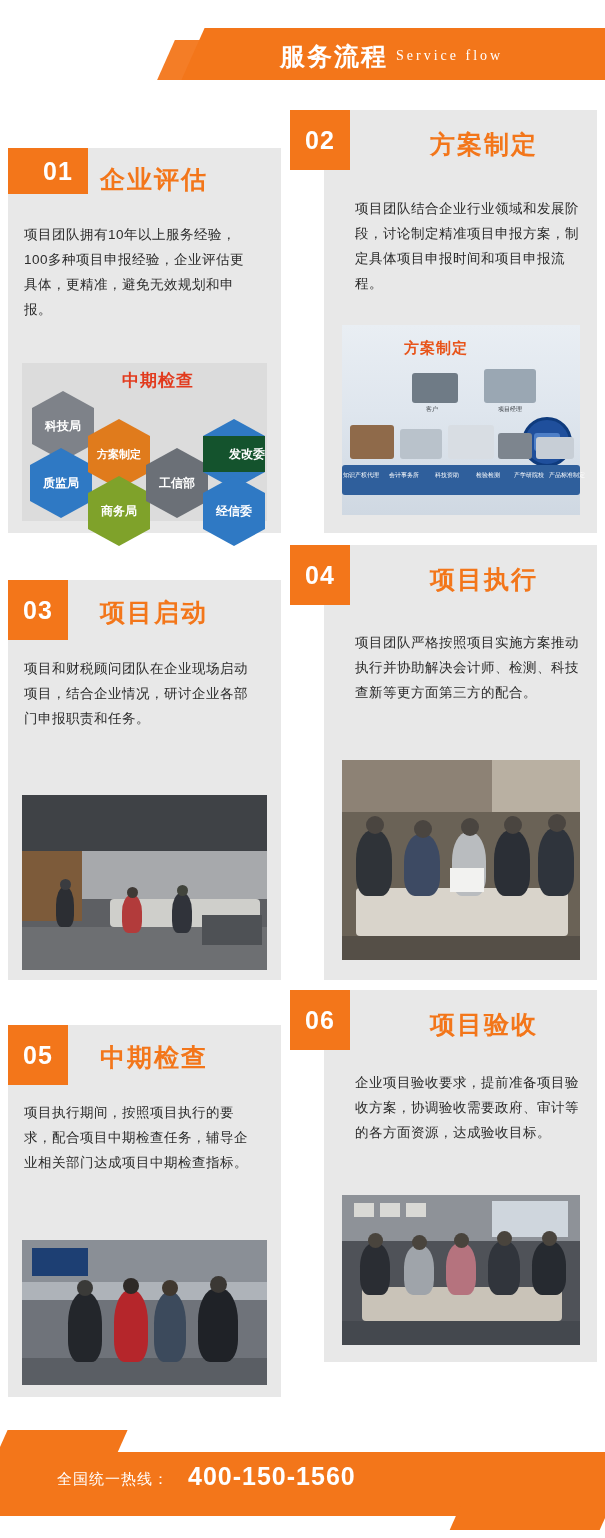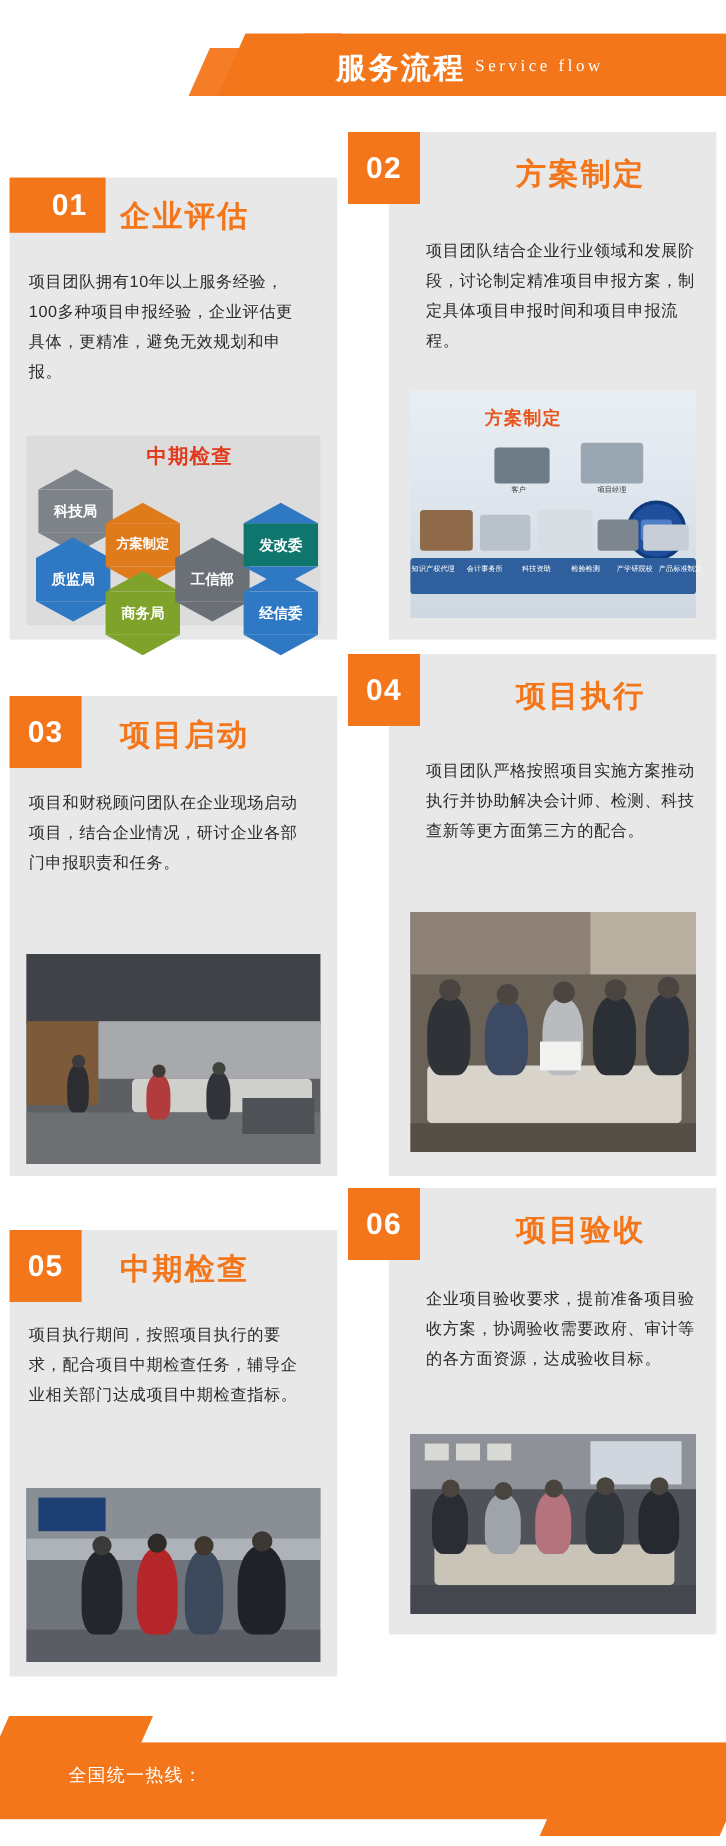--- a/index.html
+++ b/index.html
@@ -77,21 +77,21 @@
       </div>
     <div class="hex" style="left:66px;top:73px;color:#e07b1c;background:#e07b1c;font-size:11px;">
         <span>方案制定</span>
       </div>
     <div class="hex" style="left:66px;top:130px;color:#7fa22a;background:#7fa22a;">
         <span>商务局</span>
       </div>
     <div class="hex" style="left:124px;top:102px;color:#6b7077;background:#6b7077;">
         <span>工信部</span>
       </div>
-    <div class="hex" style="left:181px;top:73px;color:#2f79c4;background:#0f766e;">
+    <div class="hex" style="left:181px;top:73px;color:#2f79c4;background:#14532d;justify-content:flex-end;">
         <span>发改委</span>
       </div>
     <div class="hex" style="left:181px;top:130px;color:#2f79c4;background:#2f79c4;">
         <span>经信委</span>
       </div>
   </div>
 </div>
 <div class="num-box" style="left:8px;top:148px;width:60px;height:46px;padding-left:20px;">01</div>
 <div class="card-title" style="left:100px;top:163px;">企业评估</div>
 <div class="card-text" style="left:24px;top:222px;width:232px;">项目团队拥有10年以上服务经验，100多种项目申报经验，企业评估更具体，更精准，避免无效规划和申报。</div>
@@ -208,13 +208,14 @@
 </div>
 <div class="num-box" style="left:290px;top:990px;width:60px;height:60px;">06</div>
 <div class="card-title" style="left:430px;top:1008px;">项目验收</div>
 <div class="card-text" style="left:355px;top:1070px;width:225px;">企业项目验收要求，提前准备项目验收方案，协调验收需要政府、审计等的各方面资源，达成验收目标。</div>
 
 <div class="footer">
   <div class="ft-slantL"></div>
   <div class="ft-bar"></div>
   <div class="ft-slantR"></div>
   <div class="ft-text">全国统一热线：</div>
+  <div class="ft-phone">400-150-1560</div>
 </div>
 
 </body></html>

